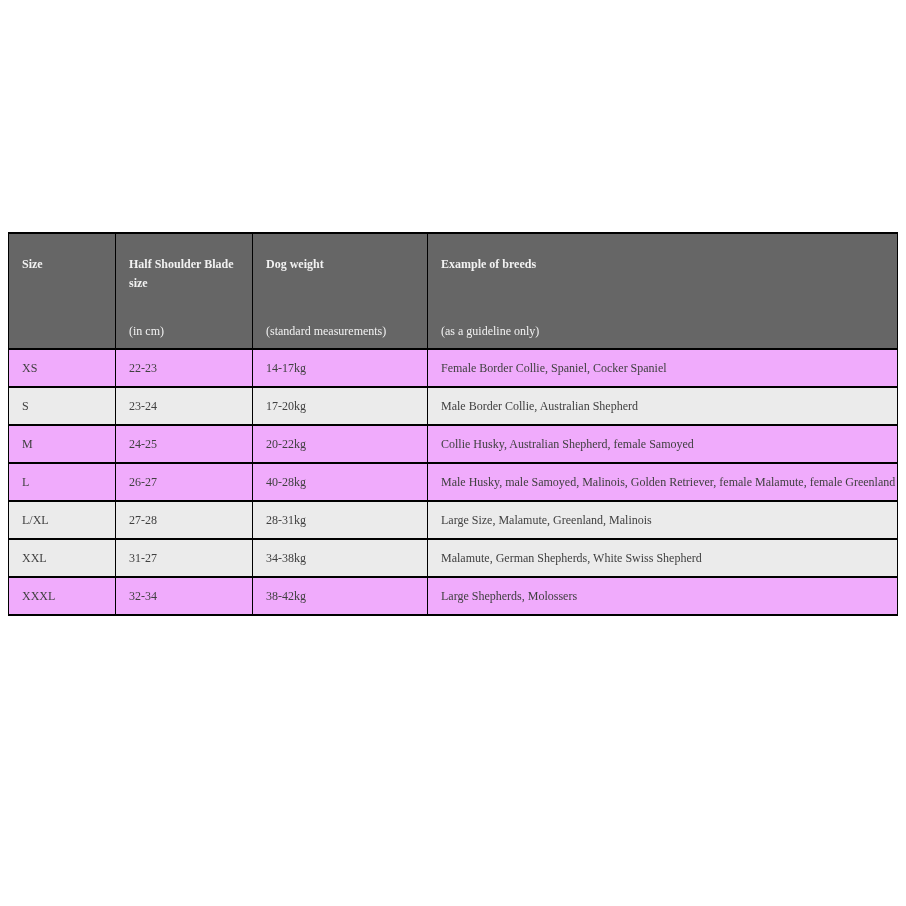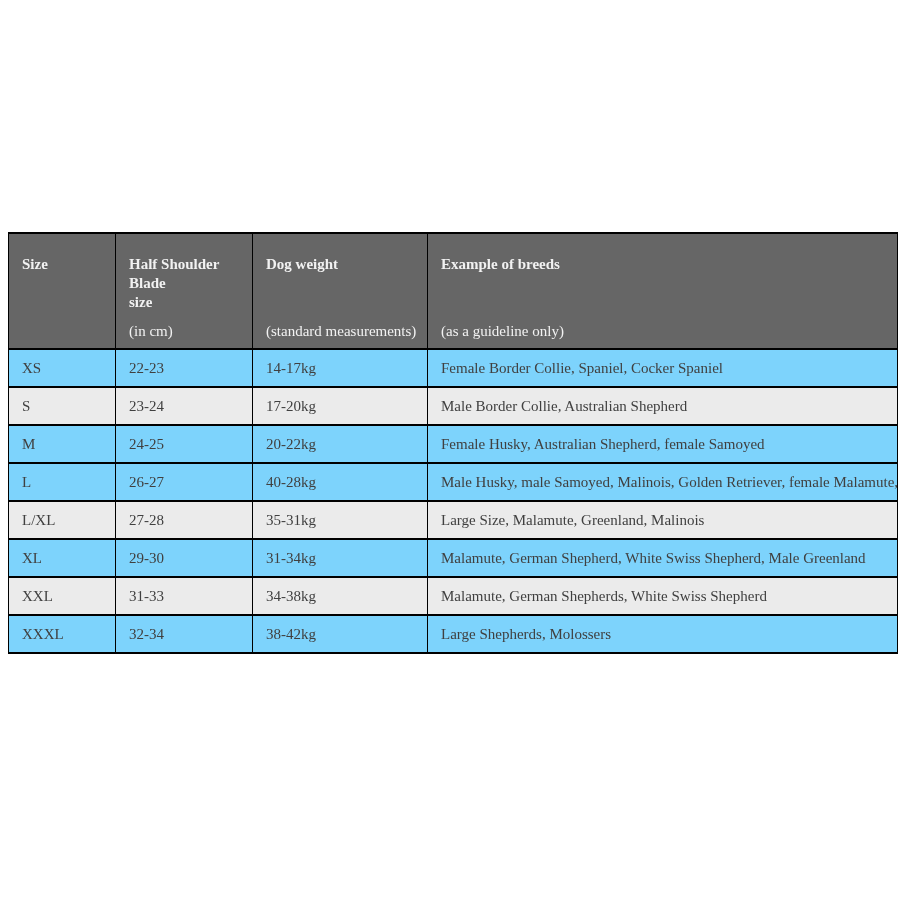--- a/index.html
+++ b/index.html
@@ -14,21 +14,21 @@
     font-family: "Liberation Serif", "DejaVu Serif", serif;
     color: var(--body-text, #404040);
   }
   .size-chart {
     position: absolute;
     left: 8px;
     top: 232px;
     width: 890px;
     border-collapse: collapse;
     table-layout: fixed;
-    font-size: 15px;
+    font-size: 12px;
   }
   .size-chart th,
   .size-chart td {
     border: 1px solid var(--border, #000000);
     border-top-width: 2px;
     border-bottom-width: 2px;
     padding: 0 8px 0 13px;
     text-align: left;
     font-weight: normal;
     overflow: hidden;
@@ -52,21 +52,21 @@
     bottom: 8px;
     right: 20px;
     font-weight: normal;
     line-height: 17px;
     min-height: 17px;
     white-space: nowrap;
   }
   .size-chart tbody td {
     height: 36px;
     vertical-align: middle;
-    background: #7dd3fc;
+    background: #f0abfc;
     white-space: nowrap;
   }
   .size-chart tbody tr.alt td {
     background: var(--row-alt-bg, #ebebeb);
   }
   col.c-size   { width: 107px; }
   col.c-blade  { width: 137px; }
   col.c-weight { width: 175px; }
   col.c-breeds { width: auto;  }
 </style>
@@ -111,43 +111,37 @@
       <tr class="alt">
         <td>S</td>
         <td>23-24</td>
         <td>17-20kg</td>
         <td>Male Border Collie, Australian Shepherd</td>
       </tr>
       <tr>
         <td>M</td>
         <td>24-25</td>
         <td>20-22kg</td>
-        <td>Female Husky, Australian Shepherd, female Samoyed</td>
+        <td>Collie Husky, Australian Shepherd, female Samoyed</td>
       </tr>
       <tr>
         <td>L</td>
         <td>26-27</td>
         <td>40-28kg</td>
         <td>Male Husky, male Samoyed, Malinois, Golden Retriever, female Malamute, female Greenland</td>
       </tr>
       <tr class="alt">
         <td>L/XL</td>
         <td>27-28</td>
-        <td>35-31kg</td>
+        <td>28-31kg</td>
         <td>Large Size, Malamute, Greenland, Malinois</td>
-      </tr>
-      <tr>
-        <td>XL</td>
-        <td>29-30</td>
-        <td>31-34kg</td>
-        <td>Malamute, German Shepherd, White Swiss Shepherd, Male Greenland</td>
       </tr>
       <tr class="alt">
         <td>XXL</td>
-        <td>31-33</td>
+        <td>31-27</td>
         <td>34-38kg</td>
         <td>Malamute, German Shepherds, White Swiss Shepherd</td>
       </tr>
       <tr>
         <td>XXXL</td>
         <td>32-34</td>
         <td>38-42kg</td>
         <td>Large Shepherds, Molossers</td>
       </tr>
     </tbody>

